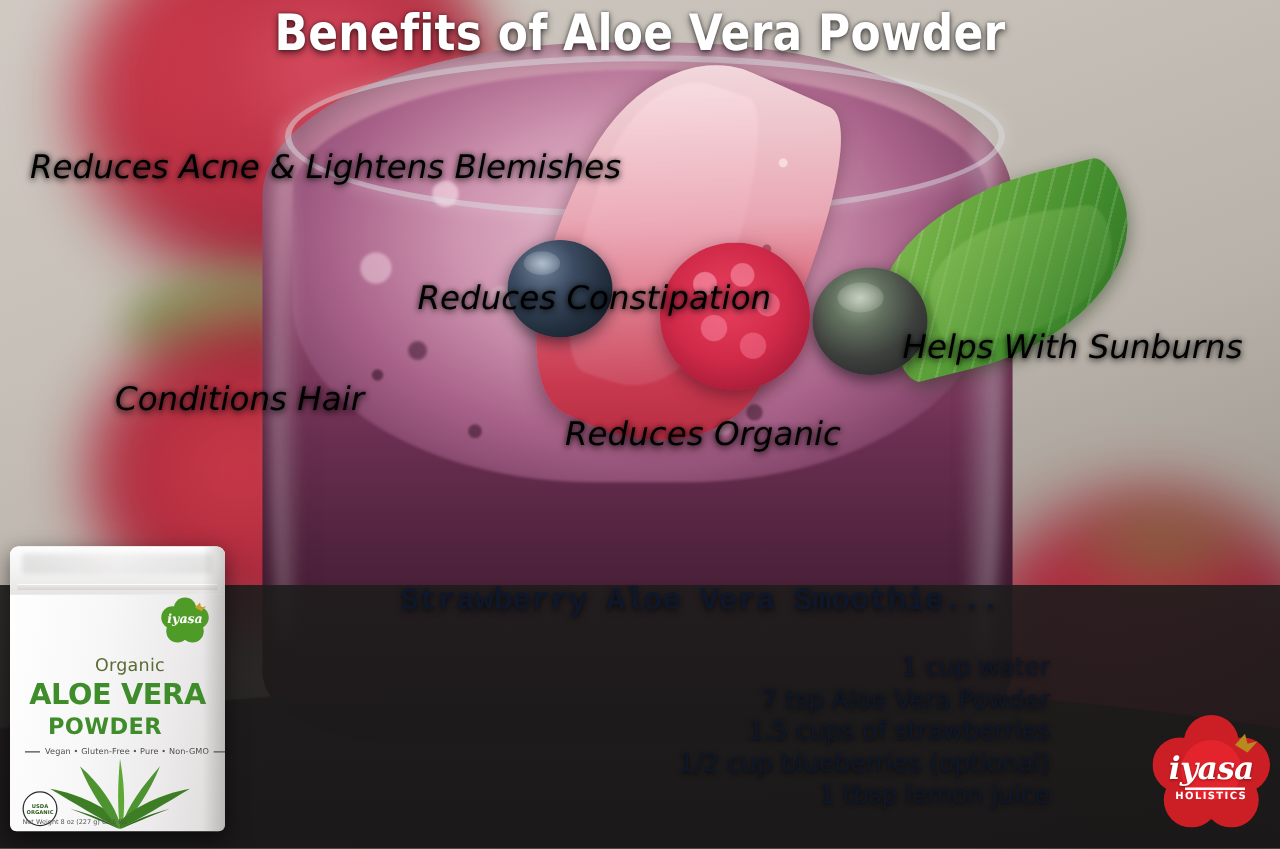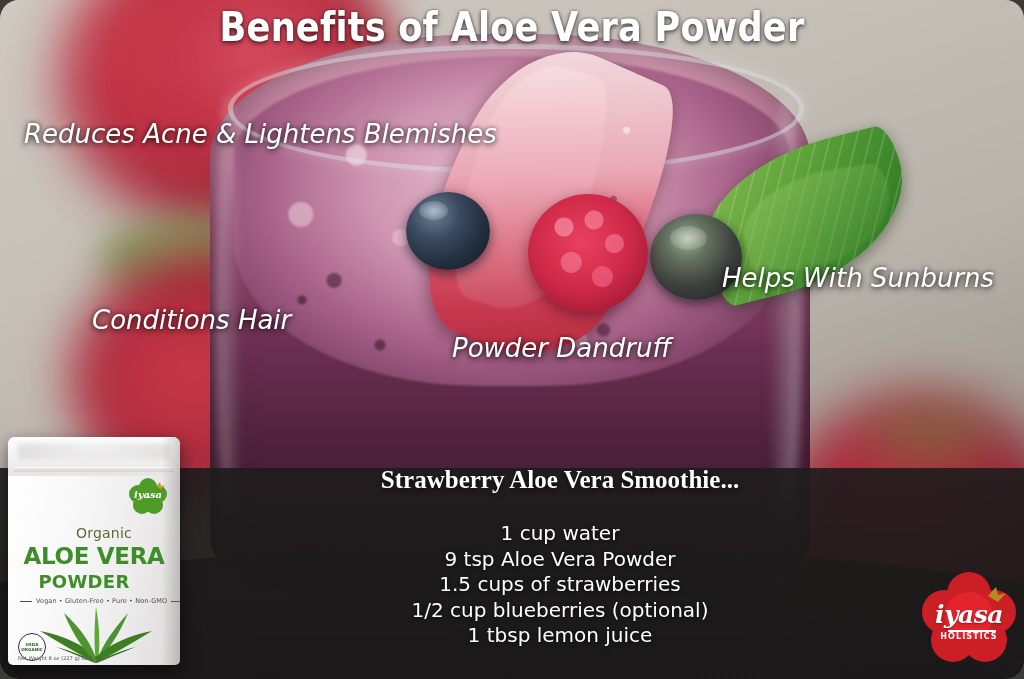--- a/index.html
+++ b/index.html
@@ -5,21 +5,20 @@
   html,body{margin:0;padding:0;}
   body{
     width:1024px;height:679px;
     font-family:"DejaVu Sans", sans-serif;
     background:#3a3a38;
     overflow:hidden;
   }
   .poster{
     position:relative;width:1024px;height:679px;overflow:hidden;
     background:#8d8882;
-    border-radius:19px;
   }
 
   
   .photo{position:absolute;inset:0;overflow:hidden;}
 
   
   .bg-base{
     position:absolute;inset:0;
     background:
       linear-gradient(160deg,#cfc9c2 0%,#c6c0b8 28%,#b9b2aa 55%,#9f9890 78%,#8a837c 100%);
@@ -205,40 +204,40 @@
     font-weight:bold;font-size:40px;letter-spacing:.2px;
     color:#fff;
     text-shadow:0 2px 6px rgba(0,0,0,.6), 0 0 3px rgba(0,0,0,.45);
     transform:scaleX(.88);
   }
 
   .benefit{
     position:absolute;
     font-family:"DejaVu Sans", sans-serif;
     font-style:italic;font-weight:400;font-size:26px;
-    color:#ffffff;white-space:nowrap;
+    color:#000000;white-space:nowrap;
     text-shadow:0 2px 6px rgba(0,0,0,.65), 0 0 4px rgba(0,0,0,.5);
   }
   .b-acne{left:24px;top:119px;}
   .b-moist{left:560px;top:128px;}
   .b-const{left:334px;top:224px;}
   .b-sun{left:722px;top:263px;}
   .b-hair{left:92px;top:305px;}
   .b-dand{left:452px;top:333px;}
 
   .recipe-title{
     position:absolute;left:280px;top:466px;width:560px;text-align:center;
-    font-family:Liberation Serif, serif;
-    font-weight:bold;font-size:25px;color:#ffffff;
+    font-family:Liberation Mono, monospace;
+    font-weight:bold;font-size:25px;color:#0f172a;
     text-shadow:0 2px 5px rgba(0,0,0,.7);
   }
   .recipe-list{
-    position:absolute;left:280px;top:521px;width:560px;text-align:center;
-    font-family:"DejaVu Sans", sans-serif;
-    font-size:20px;line-height:25.5px;color:#ffffff;
+    position:absolute;left:280px;top:521px;width:560px;text-align:right;
+    font-family:"DejaVu Sans", sans-serif;
+    font-size:20px;line-height:25.5px;color:#0f172a;
     text-shadow:0 1px 4px rgba(0,0,0,.7);
   }
   .recipe-list div{white-space:nowrap;}
 
   
   .pouch{
     position:absolute;left:8px;top:437px;width:172px;height:228px;
     border-radius:7px 7px 5px 5px;
     background:linear-gradient(100deg,#ffffff 0%,#f7f7f7 42%,#eceaea 72%,#dcdad9 100%);
     box-shadow:0 6px 18px rgba(0,0,0,.55);
@@ -356,28 +355,29 @@
     <div class="bb2"></div>
     <div class="rasp"></div>
   </div>
 
   <div class="lower-band"></div>
   <div class="lower-band-fill"></div>
 
   <div class="title">Benefits of Aloe Vera Powder</div>
 
   <div class="benefit b-acne">Reduces Acne &amp; Lightens Blemishes</div>
+  <div class="benefit b-const">Reduces Constipation</div>
   <div class="benefit b-sun">Helps With Sunburns</div>
   <div class="benefit b-hair">Conditions Hair</div>
-  <div class="benefit b-dand">Powder Dandruff</div>
+  <div class="benefit b-dand">Reduces Organic</div>
 
   <div class="recipe-title">Strawberry Aloe Vera Smoothie...</div>
   <div class="recipe-list">
     <div>1 cup water</div>
-    <div>9 tsp Aloe Vera Powder</div>
+    <div>7 tsp Aloe Vera Powder</div>
     <div>1.5 cups of strawberries</div>
     <div>1/2 cup blueberries (optional)</div>
     <div>1 tbsp lemon juice</div>
   </div>
 
   <div class="pouch">
     <div class="pouch-top"></div>
     <div class="pouch-tophaze"></div>
     <div class="pouch-zip"></div>
 

